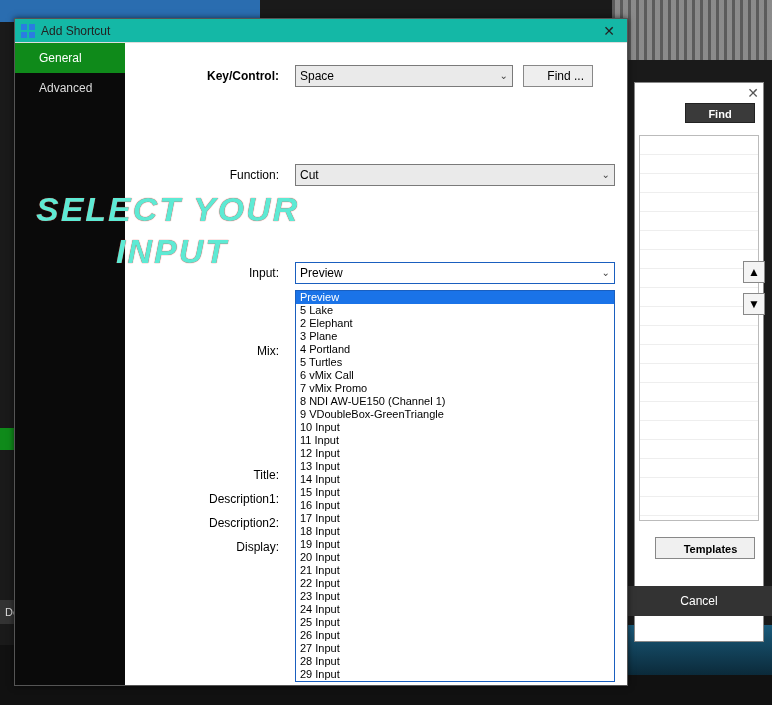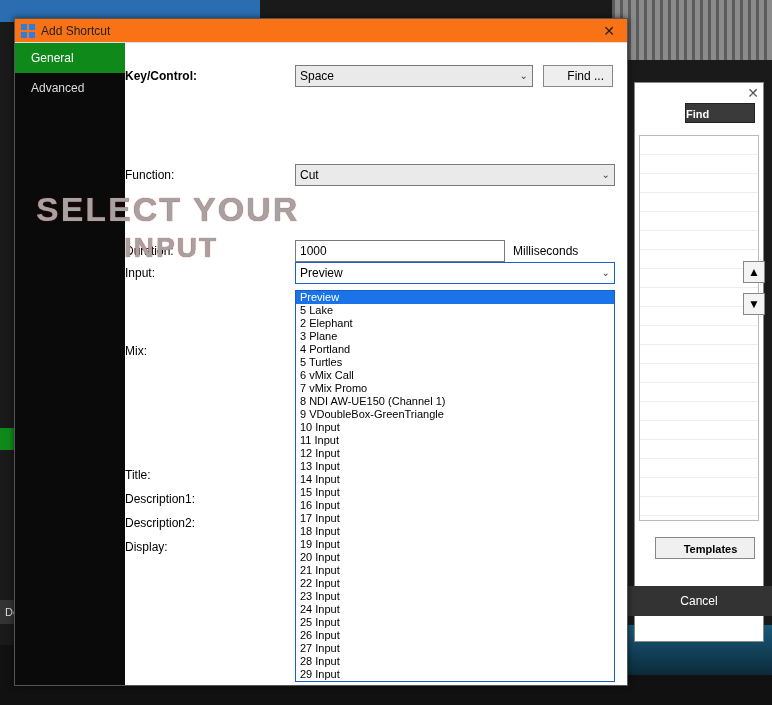--- a/index.html
+++ b/index.html
@@ -48,21 +48,21 @@
     position: absolute;
     top: 82px;
     right: 8px;
     width: 130px;
     height: 560px;
     background: #fff;
     border: 1px solid #888;
   }
   .right-panel .find2 {
     position:absolute; top:20px; right:8px; width:70px; height:20px;
-    background:#3a3a3a; color:#fff; font-weight:bold; line-height:20px;
+    background:#3a3a3a; color:#fff; font-weight:bold; text-align:center; line-height:20px;
     border:1px solid #222; font-size:11px;
   }
   .right-panel .close2 {
     position:absolute; top:2px; right:4px; font-size:14px; color:#555;
   }
   .right-panel .grid {
     position:absolute; top:52px; left:4px; right:4px; bottom:120px;
     background: repeating-linear-gradient(#fff 0 18px,#eee 18px 19px);
     border:1px solid #bbb;
   }
@@ -86,21 +86,21 @@
     left: 14px;
     top: 18px;
     width: 614px;
     height: 668px;
     background: #fff;
     border: 1px solid #555;
     box-shadow: 0 0 6px rgba(0,0,0,.6);
   }
   .titlebar {
     height: 24px;
-    background: #f97316;
+    background: #14b8a6;
     display: flex;
     align-items: center;
     padding: 0 6px;
     border-bottom: 1px solid #ddd;
   }
   .titlebar .app-icon {
     width:14px; height:14px; margin-right:6px;
     background:
       linear-gradient(#2a7de1,#2a7de1) 0 0/6px 6px no-repeat,
       linear-gradient(#2a7de1,#2a7de1) 8px 0/6px 6px no-repeat,
@@ -115,35 +115,35 @@
 
   .dialog-body {
     display:flex; height: calc(100% - 24px);
   }
   .sidebar {
     width: 110px;
     background: #0a0a0a;
     color:#ddd;
   }
   .sidebar .tab {
-    padding: 8px 16px;
+    padding: 8px 24px;
     cursor:pointer;
   }
   .sidebar .tab.active {
     background: #0f8a1a;
     color:#fff;
   }
 
   .form-area {
     flex:1;
     position:relative;
     background:#fff;
   }
   .row { display:flex; align-items:center; position:absolute; left:0; right:12px; }
-  .lbl { width:170px; text-align:left; padding-right:16px; color:#000; }
+  .lbl { width:170px; text-align:right; padding-right:16px; color:#000; }
   .lbl.bold { font-weight:bold; }
 
   .select, .textbox {
     border:1px solid #7a7a7a; background:#eaeaea; height:22px;
     padding:0 4px; font-size:12px; line-height:20px;
     display:flex; align-items:center; justify-content:space-between;
   }
   .select .chev { margin-left:6px; font-size:10px; color:#444; }
   .textbox { background:#fff; }
   .btn {
@@ -170,21 +170,22 @@
     background:#1a73e8; color:#fff;
   }
   
   .dropdown .dd-inner::-webkit-scrollbar { width:16px; }
   .dropdown .dd-inner::-webkit-scrollbar-track { background:#f0f0f0; }
   .dropdown .dd-inner::-webkit-scrollbar-thumb { background:#c0c0c0; border:1px solid #a0a0a0;}
 
   
   .overlay-text {
     position:absolute;
-    color:#a3a3a3;
+    color:#5eead4;
+    font-style:italic;
     font-weight:900;
     font-family: Arial, sans-serif;
     letter-spacing:2px;
     text-transform:uppercase;
     pointer-events:none;
     text-shadow:0 0 1px #d00;
     white-space:nowrap;
   }
 </style>
 </head>
@@ -216,44 +217,36 @@
   <div class="dialog-body">
     <div class="sidebar">
       <div class="tab active">General</div>
       <div class="tab">Advanced</div>
     </div>
 
     <div class="form-area">
 
       <div class="row" style="top:22px">
         <div class="lbl bold">Key/Control:</div>
-        <div class="select" style="width:238px">
+        <div class="select" style="width:218px">
           <span>Space</span>
           <span class="chev">⌄</span>
         </div>
         <div style="width:10px"></div>
         <div class="btn" style="width:70px">Find ...</div>
       </div>
 
       <div class="row" style="top:121px">
         <div class="lbl">Function:</div>
         <div class="select" style="flex:1">
           <span>Cut</span>
           <span class="chev">⌄</span>
         </div>
       </div>
 
-      <div class="row" style="top:197px">
-        <div class="lbl">Duration:</div>
-        <div class="textbox" style="width:210px">
-          <span>1000</span>
-        </div>
-        <div style="width:8px"></div>
-        <span>Milliseconds</span>
-      </div>
 
       <div class="row" style="top:219px">
         <div class="lbl">Input:</div>
         <div class="select" style="flex:1;background:#fff;border-color:#1a5fbf">
           <span>Preview</span>
           <span class="chev">⌄</span>
         </div>
       </div>
 
       <div class="row" style="top:301px">
@@ -309,13 +302,13 @@
             <div class="item">28 Input</div>
             <div class="item">29 Input</div>
           </div>
       </div>
 
     </div>
   </div>
 </div>
 
 <div class="overlay-text" style="left:36px; top:190px; font-size:34px">Select Your</div>
-<div class="overlay-text" style="left:124px; top:232px; font-size:28px">Input</div>
+<div class="overlay-text" style="left:116px; top:232px; font-size:34px">Input</div>
 
 </body></html>

